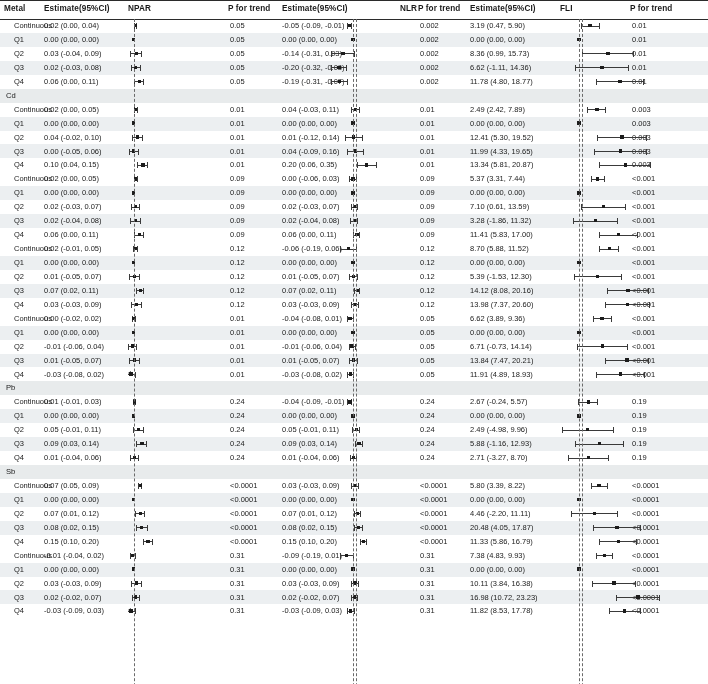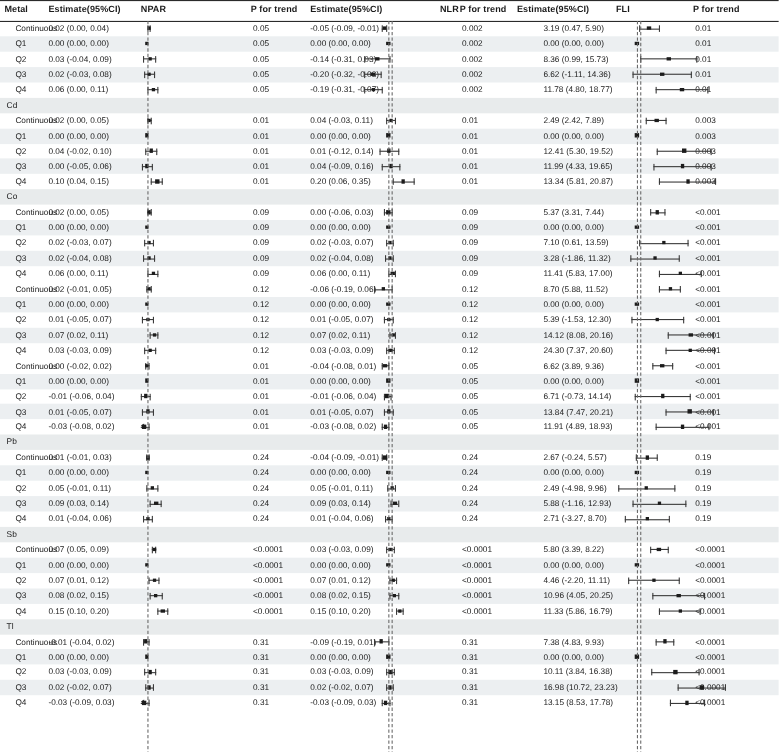--- a/index.html
+++ b/index.html
@@ -43,21 +43,21 @@
     position:absolute;top:3.1px;
     font-size:7.5px;white-space:nowrap;line-height:8px;
   }
   .row.grp .c{font-size:7.6px;}
   .c.metal{left:6px;}
   .c.metal.sub{left:14px;}
   .c.est1{left:44px;}
   .c.p1{left:230px;}
   .c.est2{left:282px;}
   .c.p2{left:420px;}
-  .c.est3{left:494px;}
+  .c.est3{left:470px;}
   .c.p3{left:632px;}
 
   
   .pane{position:absolute;top:0;height:13.95px;}
   .pane1{left:128px;width:100px;}
   .pane2{left:330px;width:90px;}
   .pane3{left:560px;width:102px;}
   .ci{
     position:absolute;top:6.6px;height:1px;background:#3a3a3a;
   }
@@ -350,23 +350,20 @@
           <div class="cap" style="left: 46.0376px;"></div>
           <div class="pt" style="left: 34.9617px;"></div>
         </div>
         <div class="pane pane3" style="left: 560px; width: 104px;">
           <div class="ci" style="left: 39.208px; width: 52.208px;"></div>
           <div class="cap" style="left: 39.208px;"></div>
           <div class="cap" style="left: 90.416px;"></div>
           <div class="pt" style="left: 63.612px;"></div>
         </div>
       </div>
-      <div class="row grp">
-        <div class="c metal">Co</div>
-      </div>
       <div class="row">
         <div class="c metal sub">Continuous</div>
         <div class="c est1">0.02 (0.00, 0.05)</div>
         <div class="c p1">0.09</div>
         <div class="c est2">0.00 (-0.06, 0.03)</div>
         <div class="c p2">0.09</div>
         <div class="c est3">5.37 (3.31, 7.44)</div>
         <div class="c p3">&lt;0.001</div>
         <div class="pane pane1" style="left: 128px; width: 100px;">
           <div class="ci" style="left: 5.66038px; width: 4.71698px;"></div>
@@ -584,21 +581,21 @@
           <div class="cap" style="left: 87.9547px;"></div>
           <div class="pt" style="left: 66.316px;"></div>
         </div>
       </div>
       <div class="row">
         <div class="c metal sub">Q4</div>
         <div class="c est1">0.03 (-0.03, 0.09)</div>
         <div class="c p1">0.12</div>
         <div class="c est2">0.03 (-0.03, 0.09)</div>
         <div class="c p2">0.12</div>
-        <div class="c est3">24.30 (7.37, 20.60)</div>
+        <div class="c est3">13.98 (7.37, 20.60)</div>
         <div class="c p3">&lt;0.001</div>
         <div class="pane pane1" style="left: 128px; width: 100px;">
           <div class="ci" style="left: 2.83019px; width: 11.3208px;"></div>
           <div class="cap" style="left: 2.83019px;"></div>
           <div class="cap" style="left: 13.1509px;"></div>
           <div class="pt" style="left: 6.79057px;"></div>
         </div>
         <div class="pane pane2" style="left: 330px; width: 92px;">
           <div class="ci" style="left: 20.7519px; width: 8.30075px;"></div>
           <div class="cap" style="left: 20.7519px;"></div>
@@ -941,21 +938,21 @@
           <div class="cap" style="left: 56.5813px;"></div>
           <div class="pt" style="left: 32.828px;"></div>
         </div>
       </div>
       <div class="row alt">
         <div class="c metal sub">Q3</div>
         <div class="c est1">0.08 (0.02, 0.15)</div>
         <div class="c p1">&lt;0.0001</div>
         <div class="c est2">0.08 (0.02, 0.15)</div>
         <div class="c p2">&lt;0.0001</div>
-        <div class="c est3">10.96 (4.05, 20.25)</div>
+        <div class="c est3">20.48 (4.05, 17.87)</div>
         <div class="c p3">&lt;0.0001</div>
         <div class="pane pane1" style="left: 128px; width: 100px;">
           <div class="ci" style="left: 7.54717px; width: 12.2642px;"></div>
           <div class="cap" style="left: 7.54717px;"></div>
           <div class="cap" style="left: 18.8113px;"></div>
           <div class="pt" style="left: 11.5075px;"></div>
         </div>
         <div class="pane pane2" style="left: 330px; width: 92px;">
           <div class="ci" style="left: 24.2105px; width: 8.99248px;"></div>
           <div class="cap" style="left: 24.2105px;"></div>
@@ -989,23 +986,20 @@
           <div class="cap" style="left: 35.6617px;"></div>
           <div class="pt" style="left: 31.503px;"></div>
         </div>
         <div class="pane pane3" style="left: 560px; width: 104px;">
           <div class="ci" style="left: 39.3813px; width: 37.8907px;"></div>
           <div class="cap" style="left: 39.3813px;"></div>
           <div class="cap" style="left: 76.272px;"></div>
           <div class="pt" style="left: 56.644px;"></div>
         </div>
       </div>
-      <div class="row grp">
-        <div class="c metal">Tl</div>
-      </div>
       <div class="row">
         <div class="c metal sub">Continuous</div>
         <div class="c est1">-0.01 (-0.04, 0.02)</div>
         <div class="c p1">0.31</div>
         <div class="c est2">-0.09 (-0.19, 0.01)</div>
         <div class="c p2">0.31</div>
         <div class="c est3">7.38 (4.83, 9.93)</div>
         <div class="c p3">&lt;0.0001</div>
         <div class="pane pane1" style="left: 128px; width: 100px;">
           <div class="ci" style="left: 1.88679px; width: 5.66038px;"></div>
@@ -1097,21 +1091,21 @@
           <div class="cap" style="left: 98.5973px;"></div>
           <div class="pt" style="left: 76.2307px;"></div>
         </div>
       </div>
       <div class="row">
         <div class="c metal sub">Q4</div>
         <div class="c est1">-0.03 (-0.09, 0.03)</div>
         <div class="c p1">0.31</div>
         <div class="c est2">-0.03 (-0.09, 0.03)</div>
         <div class="c p2">0.31</div>
-        <div class="c est3">13.15 (8.53, 17.78)</div>
+        <div class="c est3">11.82 (8.53, 17.78)</div>
         <div class="c p3">&lt;0.0001</div>
         <div class="pane pane1" style="left: 128px; width: 100px;">
           <div class="ci" style="left: 0px; width: 8.49057px;"></div>
           <div class="arrow-l" style="left: 0px;"></div>
           <div class="cap" style="left: 7.49057px;"></div>
           <div class="pt" style="left: 1.13019px;"></div>
         </div>
         <div class="pane pane2" style="left: 330px; width: 92px;">
           <div class="ci" style="left: 16.6015px; width: 8.30075px;"></div>
           <div class="cap" style="left: 16.6015px;"></div>

